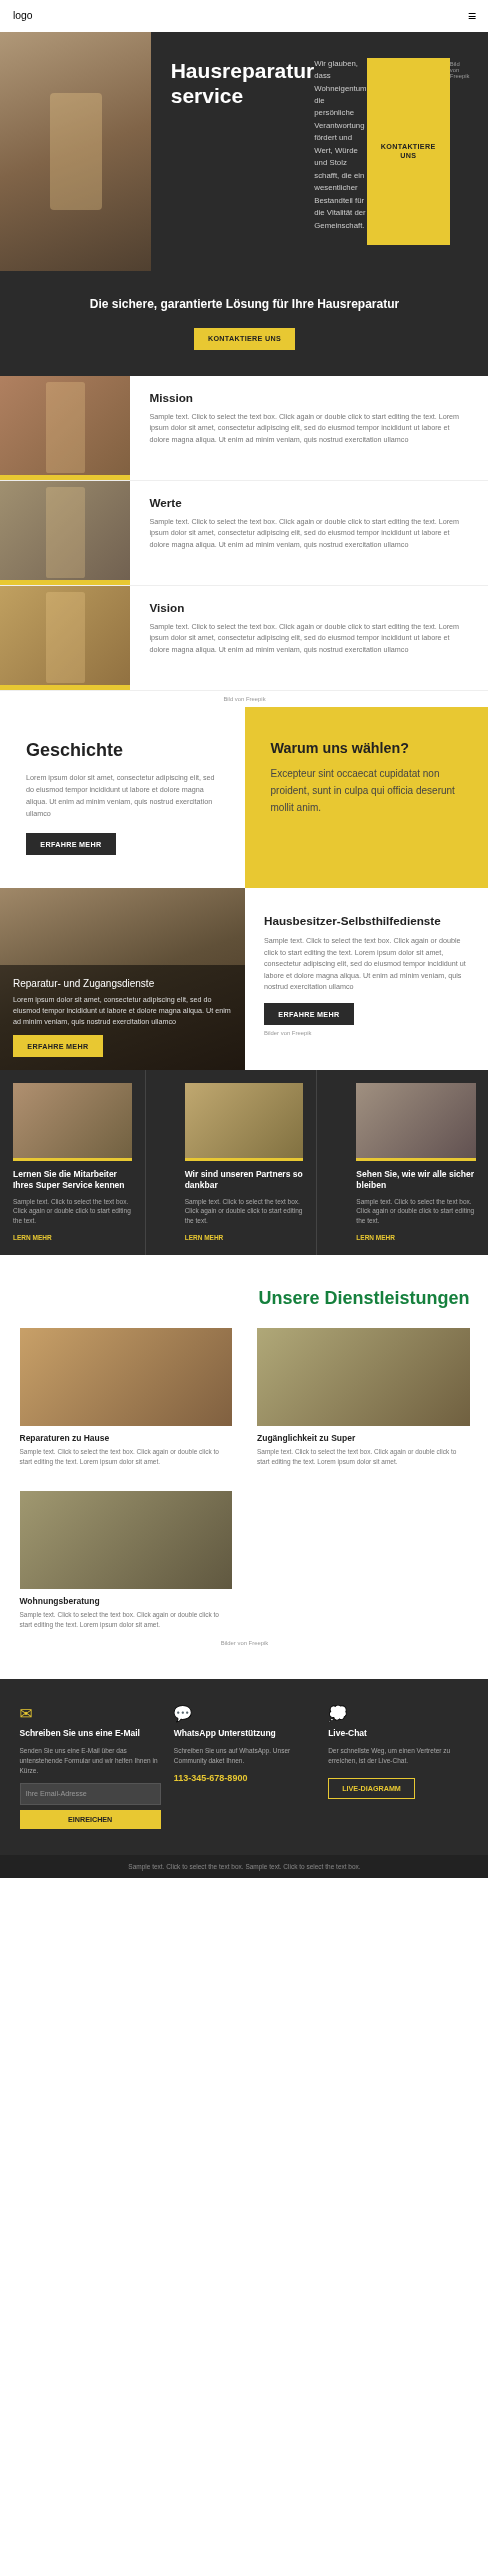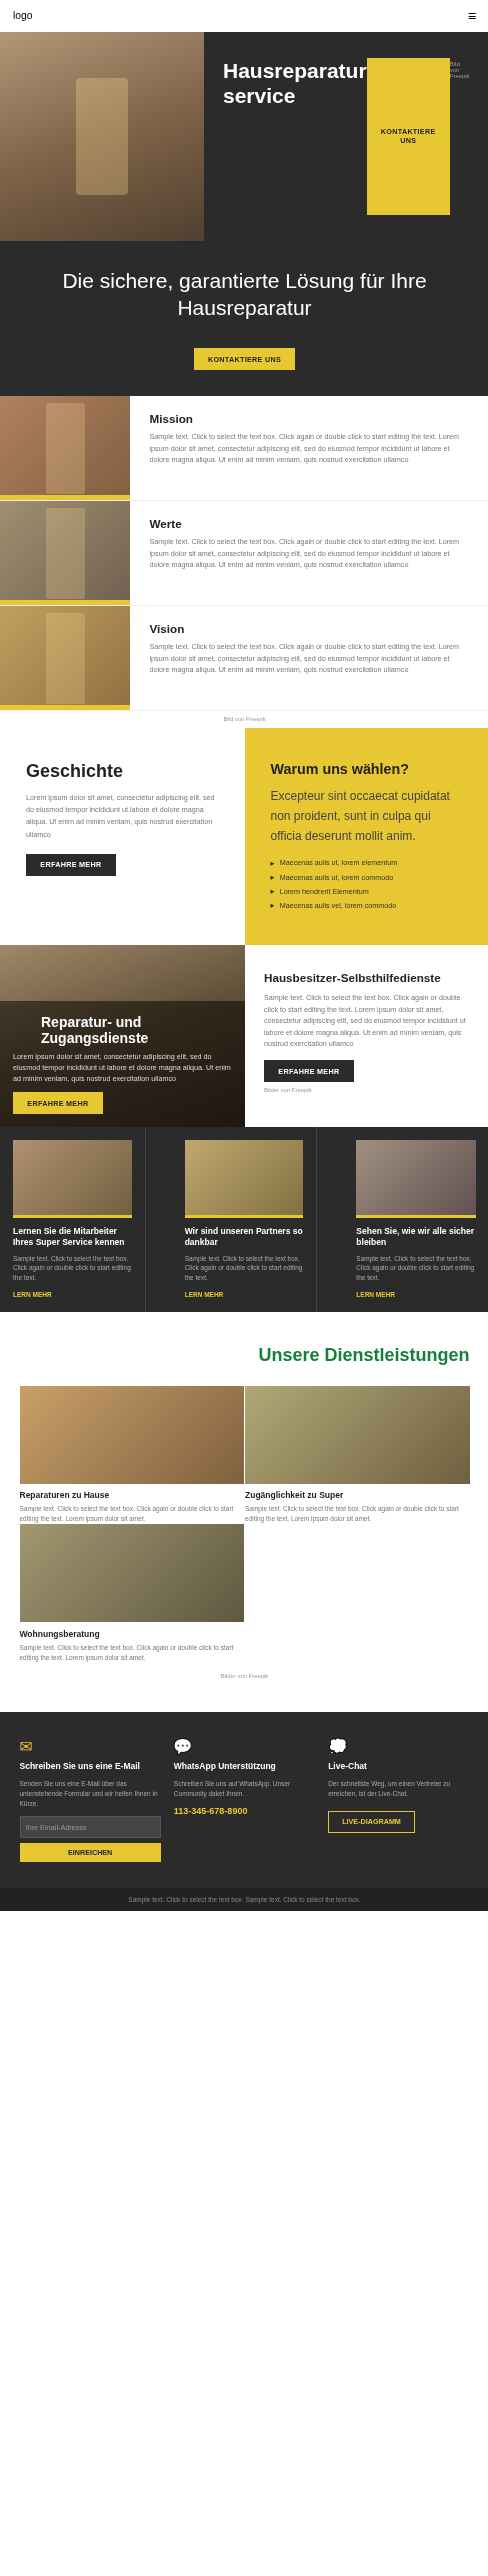--- a/index.html
+++ b/index.html
@@ -31,21 +31,21 @@
       font-size: 7.2px; font-weight: bold; cursor: pointer; display: inline-block;
       text-transform: uppercase; letter-spacing: 0.3px; width: fit-content;
     }
     .hero-credit { font-size: 5.9px; color: #999; margin-top: 3.9px; }
 
     
     .intro-section {
       background: #2b2b2b; color: #fff;
       padding: 26px 39px; text-align: center;
     }
-    .intro-section h2 { font-size: 21px; font-weight: normal; margin-bottom: 27px; line-height: 1.3; }
+    .intro-section h2 { font-size: 12px; font-weight: bold; margin-bottom: 15px; line-height: 1.3; }
     .intro-section p { font-size: 7.8px; color: #ccc; line-height: 1.7; margin-bottom: 15.6px; }
 
     
     .mvv-section { background: #fff; }
     .mvv-item {
       display: grid; grid-template-columns: 130px 1fr;
       border-bottom: 0.7px solid #eee; min-height: 104px;
     }
     .mvv-image {
       background: linear-gradient(135deg, #c8a060 0%, #7a5030 100%);
@@ -72,21 +72,21 @@
     .geschichte-left p { font-size: 7.2px; color: #777; line-height: 1.7; margin-bottom: 13px; }
     .btn-dark {
       background: #2b2b2b; color: #fff; border: none; padding: 6.5px 14.3px;
       font-size: 7.2px; font-weight: bold; cursor: pointer; display: inline-block;
       text-transform: uppercase; letter-spacing: 0.3px;
     }
     .warum-right {
       padding: 33px 26px; background: #e8c832;
     }
     .warum-right h2 { font-size: 14.3px; font-weight: bold; margin-bottom: 9px; color: #222; }
-    .warum-right p { font-size: 12px; color: #444; line-height: 1.7; margin-bottom: 9px; }
+    .warum-right p { font-size: 10px; color: #444; line-height: 1.7; margin-bottom: 16px; }
     .warum-right ul { list-style: none; padding: 0; }
     .warum-right ul li {
       font-size: 7.2px; color: #333; padding: 2.6px 0;
       display: flex; align-items: center; gap: 5.2px;
     }
     .warum-right ul li::before { content: '▶'; color: #2b2b2b; font-size: 5.2px; }
 
     
     .services-split {
       display: grid; grid-template-columns: 1fr 1fr;
@@ -99,21 +99,21 @@
     .service-left-overlay {
       background: rgba(0,0,0,0.5); width: 100%; padding: 13px;
     }
     .service-right { padding: 26px 19.5px; background: #fff; }
     .service-right h3 { font-size: 11.7px; font-weight: bold; margin-bottom: 7.8px; color: #222; }
     .service-right p { font-size: 7.2px; color: #777; line-height: 1.6; margin-bottom: 10.4px; }
     .service-right .credit { font-size: 5.9px; color: #999; margin-top: 5.2px; }
 
     
     .reparatur-title {
-      color: #fff; font-size: 14px; font-weight: bold; margin-bottom: 6.5px; margin-left: 28px;
+      color: #fff; font-size: 10px; font-weight: normal; margin-bottom: 6.5px;
     }
     .reparatur-body { font-size: 7.2px; color: #ddd; margin-bottom: 7.8px; line-height: 1.5; }
 
     
     .three-cards {
       display: grid; grid-template-columns: 1fr 1fr 1fr;
       background: #2b2b2b;
       gap: 26px;
     }
     .card-item {
@@ -131,21 +131,21 @@
     }
     .card-item h4 { font-size: 8.5px; font-weight: bold; color: #fff; margin-bottom: 5.2px; line-height: 1.3; }
     .card-item p { font-size: 6.5px; color: #aaa; line-height: 1.5; margin-bottom: 5.2px; }
     .card-item a { font-size: 6.5px; color: #e8c832; text-decoration: none; font-weight: bold; text-transform: uppercase; }
 
     
     .dienstleistungen { padding: 33px 19.5px; background: #fff; }
     .dienstleistungen h2 { font-size: 18px; font-weight: bold; text-align: right; margin-bottom: 19.5px; color: #15803d; }
     .dienst-grid {
       display: grid; grid-template-columns: 1fr 1fr;
-      gap: 1px; margin-bottom: 10.4px;
+      gap: 25px; margin-bottom: 10.4px;
     }
     .dienst-item {}
     .dienst-image {
       width: 100%; height: 98px;
       background: linear-gradient(135deg, #c8a060 0%, #7a5030 100%);
       margin-bottom: 6.5px;
     }
     .dienst-item h4 { font-size: 8.5px; font-weight: bold; color: #222; margin-bottom: 3.9px; }
     .dienst-item p { font-size: 6.5px; color: #777; line-height: 1.5; }
     .dienst-credit { text-align: center; font-size: 5.9px; color: #999; margin-top: 6.5px; }
@@ -206,20 +206,21 @@
 
 <section class="hero">
   <div class="hero-image img-worker">
 
     <div style="width:100%;height:100%;background:linear-gradient(160deg,#b09878 0%,#806448 50%,#504030 100%);display:flex;align-items:center;justify-content:center;">
       <div style="width:52px;height:117px;background:rgba(255,220,150,0.3);border-radius:3.9px;"></div>
     </div>
   </div>
   <div class="hero-content">
     <h1>Hausreparatur service</h1>
+    <p>Wir glauben, dass Wohneigentum die persönliche Verantwortung fördert und Wert, Würde und Stolz schafft, die ein wesentlicher Bestandteil für die Vitalität der Gemeinschaft.</p>
     <button class="btn-yellow">KONTAKTIERE UNS</button>
     <div class="hero-credit">Bild von Freepik</div>
   </div>
 </section>
 
 <section class="intro-section">
   <h2>Die sichere, garantierte Lösung für Ihre Hausreparatur</h2>
   <button class="btn-yellow">KONTAKTIERE UNS</button>
 </section>
 
@@ -265,26 +266,20 @@
 
 <section class="geschichte-section">
   <div class="geschichte-left">
     <h2>Geschichte</h2>
     <p>Lorem ipsum dolor sit amet, consectetur adipiscing elit, sed do eiusmod tempor incididunt ut labore et dolore magna aliqua. Ut enim ad minim veniam, quis nostrud exercitation ullamco</p>
     <button class="btn-dark">ERFAHRE MEHR</button>
   </div>
   <div class="warum-right">
     <h2>Warum uns wählen?</h2>
     <p>Excepteur sint occaecat cupidatat non proident, sunt in culpa qui officia deserunt mollit anim.</p>
-    <ul>
-      <li>Maecenas aulis ut, lorem elementum</li>
-      <li>Maecenas aulis ut, lorem commodo</li>
-      <li>Lorem hendrerit Elementum</li>
-      <li>Maecenas aulis vel, lorem commodo</li>
-    </ul>
   </div>
 </section>
 
 <section class="services-split">
   <div class="service-left">
     <div style="width:100%;height:100%;background:linear-gradient(160deg,#a08868 0%,#605038 50%,#403020 100%);display:flex;align-items:flex-end;">
       <div class="service-left-overlay">
         <div class="reparatur-title">Reparatur- und Zugangsdienste</div>
         <div class="reparatur-body">Lorem ipsum dolor sit amet, consectetur adipiscing elit, sed do eiusmod tempor incididunt ut labore et dolore magna aliqua. Ut enim ad minim veniam, quis nostrud exercitation ullamco</div>
         <button class="btn-yellow">ERFAHRE MEHR</button>

